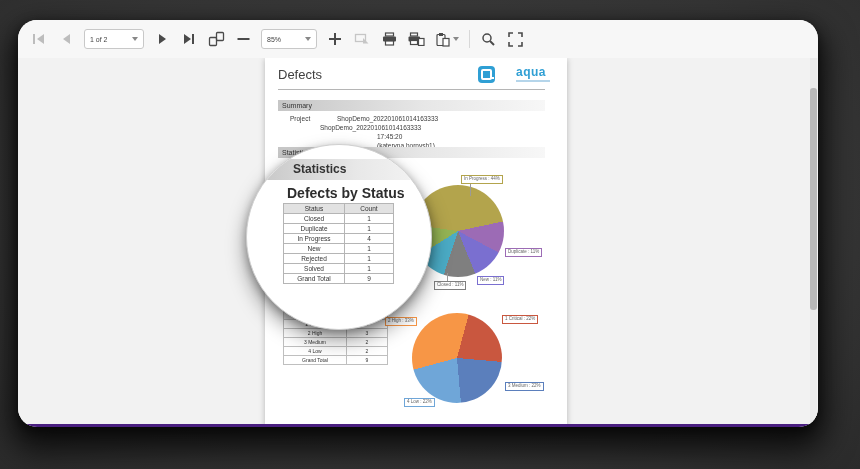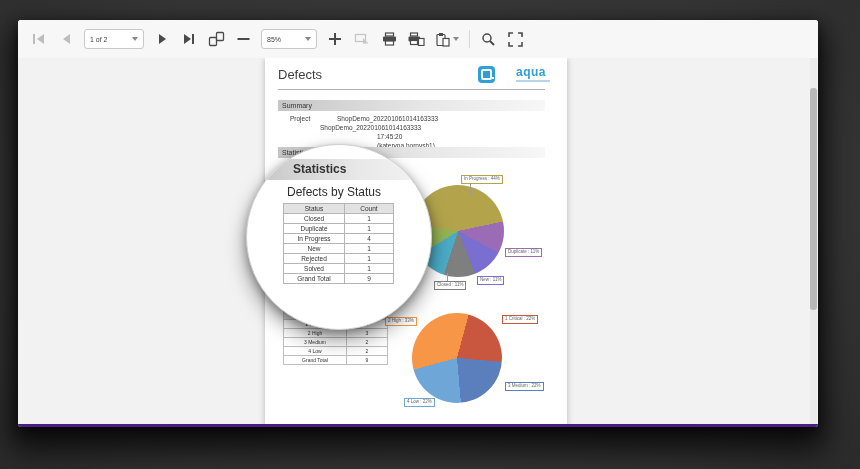--- a/index.html
+++ b/index.html
@@ -1,21 +1,21 @@
 <!DOCTYPE html>
 <html><head>
 <meta charset="utf-8">
 <title>Report Viewer</title>
 <style>
   html,body{margin:0;padding:0;}
   .stage{position:relative;width:860px;height:469px;overflow:hidden;
     background:radial-gradient(ellipse at 50% 40%, #3f3f3f 0%, #353535 65%, #2b2b2b 100%);
     font-family:"Liberation Sans", sans-serif;}
   .window{position:absolute;left:18px;top:20px;width:800px;height:407px;background:#f2f2f2;
-    border-radius:3px;overflow:hidden;
+    border-radius:19px;overflow:hidden;
     box-shadow:0 16px 30px 8px rgba(0,0,0,0.72), 0 4px 12px rgba(0,0,0,0.55);}
   
   .toolbar{position:absolute;top:0;left:0;right:0;height:38px;background:#f7f7f7;
     border-bottom:1px solid #e2e2e2;display:flex;align-items:center;padding:0 0 0 12px;gap:9px;}
   .tbtn{display:flex;align-items:center;justify-content:center;width:18px;height:22px;cursor:pointer;}
   .tsel{display:flex;align-items:center;justify-content:space-between;height:18px;background:#fff;
     border:1px solid #c8c8c8;border-radius:3px;padding:0 5px;font-size:7px;color:#444;cursor:pointer;}
   .tsel.pages{width:48px;} .tsel.zoom{width:44px;}
   .caret{width:0;height:0;border-left:3px solid transparent;border-right:3px solid transparent;
     border-top:4px solid #888;}
@@ -55,21 +55,21 @@
   .pie-label{position:absolute;background:#fff;border:1px solid #999;color:#666;
     font-size:4.5px;line-height:1;padding:1px 2px;white-space:nowrap;}
   .leader{position:absolute;border-left:1px solid #9a9a9a;width:0;}
   
   .magnifier{position:absolute;left:228px;top:124px;width:184px;height:184px;border-radius:50%;
     background:#fff;border:1px solid #cfcfcf;overflow:hidden;z-index:6;
     box-shadow:0 10px 20px rgba(0,0,0,0.40), 0 3px 8px rgba(0,0,0,0.28);}
   .mag-bar{position:absolute;left:0;top:14px;width:184px;height:21px;line-height:21px;
     background:linear-gradient(to right,#c3c3c3 0%,#e8e8e8 60%,#f5f5f5 100%);
     font-size:12px;font-weight:bold;color:#333;padding-left:46px;box-sizing:border-box;}
-  .mag-heading{position:absolute;left:40px;top:40px;font-size:12px;font-weight:400;color:#2d2d2d;}
+  .mag-heading{position:absolute;left:40px;top:40px;font-size:14px;font-weight:700;color:#2d2d2d;}
   .mag-table{position:absolute;left:36px;top:58px;border-collapse:collapse;font-size:6.5px;color:#333;}
   .mag-table th,.mag-table td{border:1px solid #b5b5b5;text-align:center;padding:0;height:9px;}
   .mag-table th{background:#e2e2e2;font-weight:normal;width:60px;}
   .mag-table th:last-child{width:48px;}
 </style>
 </head>
 <body>
 
 <div class="stage">
   <div class="window">

